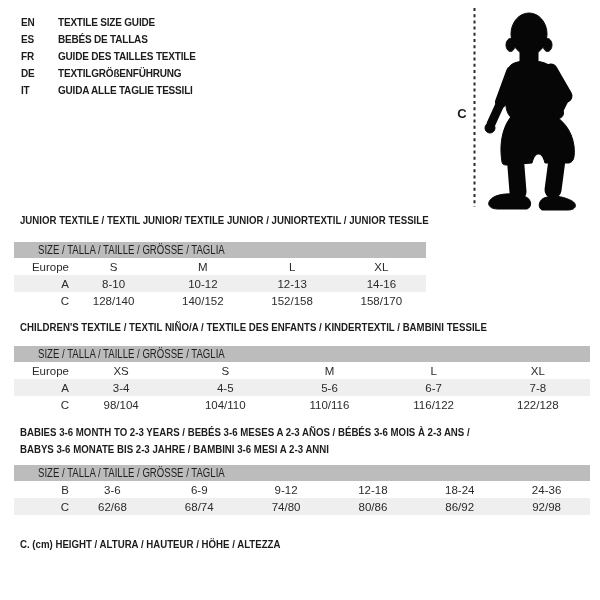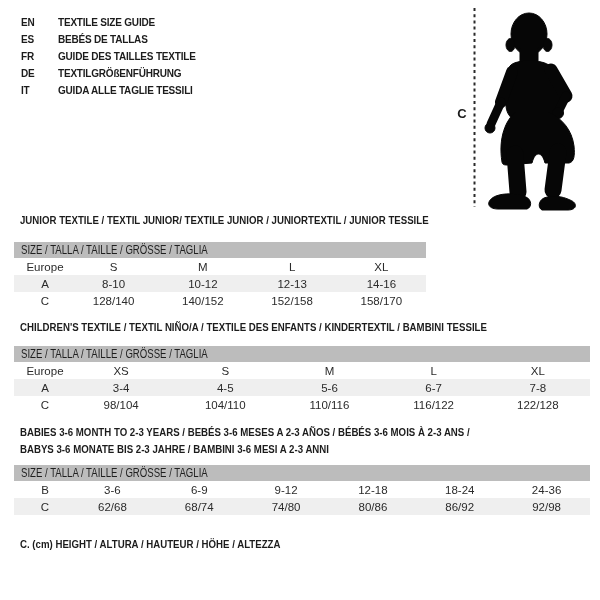--- a/index.html
+++ b/index.html
@@ -28,26 +28,26 @@
   #title1{left:20px;top:320px;width:575px;}
   #title1 .tline{line-height:14px;height:14px;}
   #title2{left:20px;top:424px;width:575px;}
 
   
   .tablewrap{position:absolute;}
   #t0{left:14px;top:242px;width:412px;}
   #t1{left:14px;top:346px;width:576px;}
   #t2{left:14px;top:465px;width:576px;}
   .bar{height:16px;line-height:16px;background:var(--bar,#bcbcbc);
-       font-size:12px;color:#1f1f1f;padding-left:7px;overflow:hidden;}
+       font-size:12px;color:#1f1f1f;padding-left:24px;overflow:hidden;}
   table.sizetable{border-collapse:collapse;table-layout:fixed;width:100%;}
   col.labelcol{width:55px;}
   td{height:17px;padding:0;font-size:11.5px;color:#2b2b2b;text-align:center;
      vertical-align:middle;white-space:nowrap;}
-  td.rowlabel{text-align:center;padding-left:7px;margin-top:29px;}
+  td.rowlabel{text-align:right;padding-left:7px;margin-top:29px;}
   tbody tr:nth-child(even) td{background:var(--alt,#efefef);}
 
   
   #footnotes{position:absolute;left:20px;top:536px;}
   .fline{height:17px;line-height:17px;font-weight:700;font-size:11.5px;white-space:nowrap;}
 </style>
 </head>
 <body>
 
 <div class="page" style="--bar: #bcbcbc; --alt: #efefef; --ink: #1c1c1c;">

